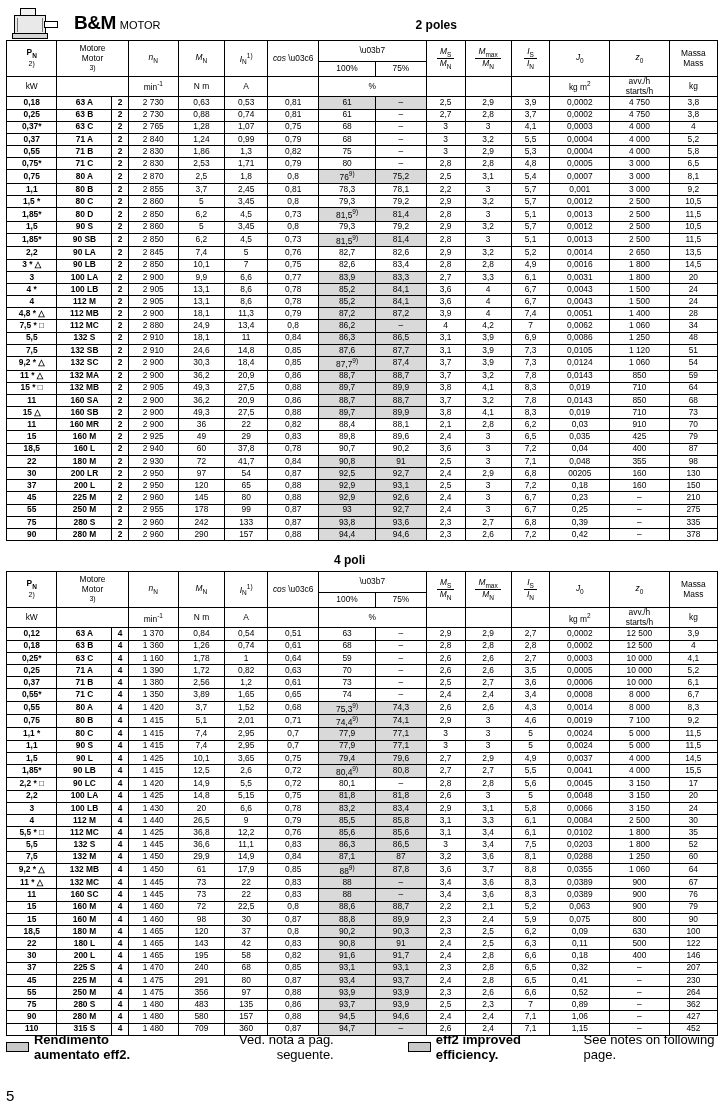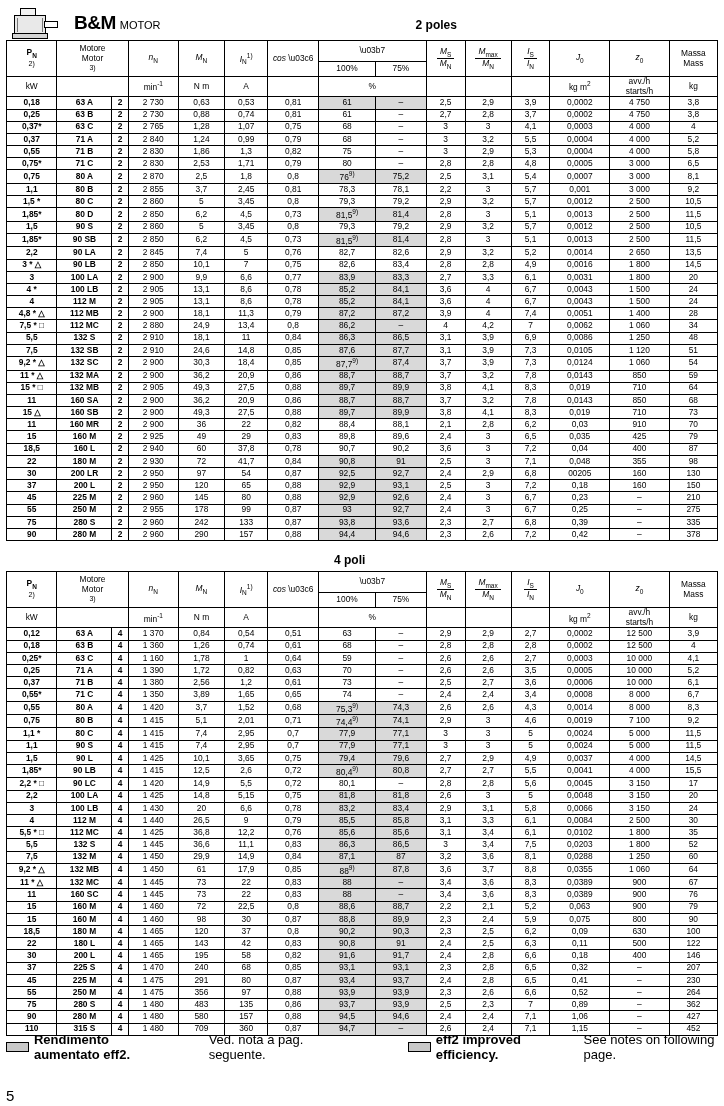--- a/index.html
+++ b/index.html
@@ -33,21 +33,21 @@
   sup{font-size:6.5px;}
   .frac{display:inline-block;text-align:center;line-height:1.0;}
   .frac .n{display:block;border-bottom:1px solid #000;padding:0 3px;}
   .frac .d{display:block;padding:0 3px;}
   .sec-title{display:flex;align-items:center;height:20px;margin:9px 6px 1px 6px;font-size:12px;font-weight:bold;justify-content:center;}
   .sec-title .l{width:56px;}
   .sec-title .c{flex:1;text-align:center;}
   .legend{display:flex;align-items:center;margin:4px 6px 0 6px;font-size:13px;height:14px;}
   .sw{width:26px;height:8px;background:#c9c9c9;border:1px solid #000;margin-right:5px;}
   .legend .a{font-weight:bold;}
-  .legend .b1{margin-left:34px;}
+  .legend .b1{margin-left:34px;text-align:right;}
   .legend .sw2{width:26px;height:8px;background:#c9c9c9;border:1px solid #000;margin:0 5px 0 74px;}
   .legend .b2{font-weight:bold;}
   .legend .b3{margin-left:26px;}
   .pg{position:absolute;left:6px;bottom:2px;font-size:15px;}
 </style>
 </head>
 <body>
 
 <div class="page">
 

